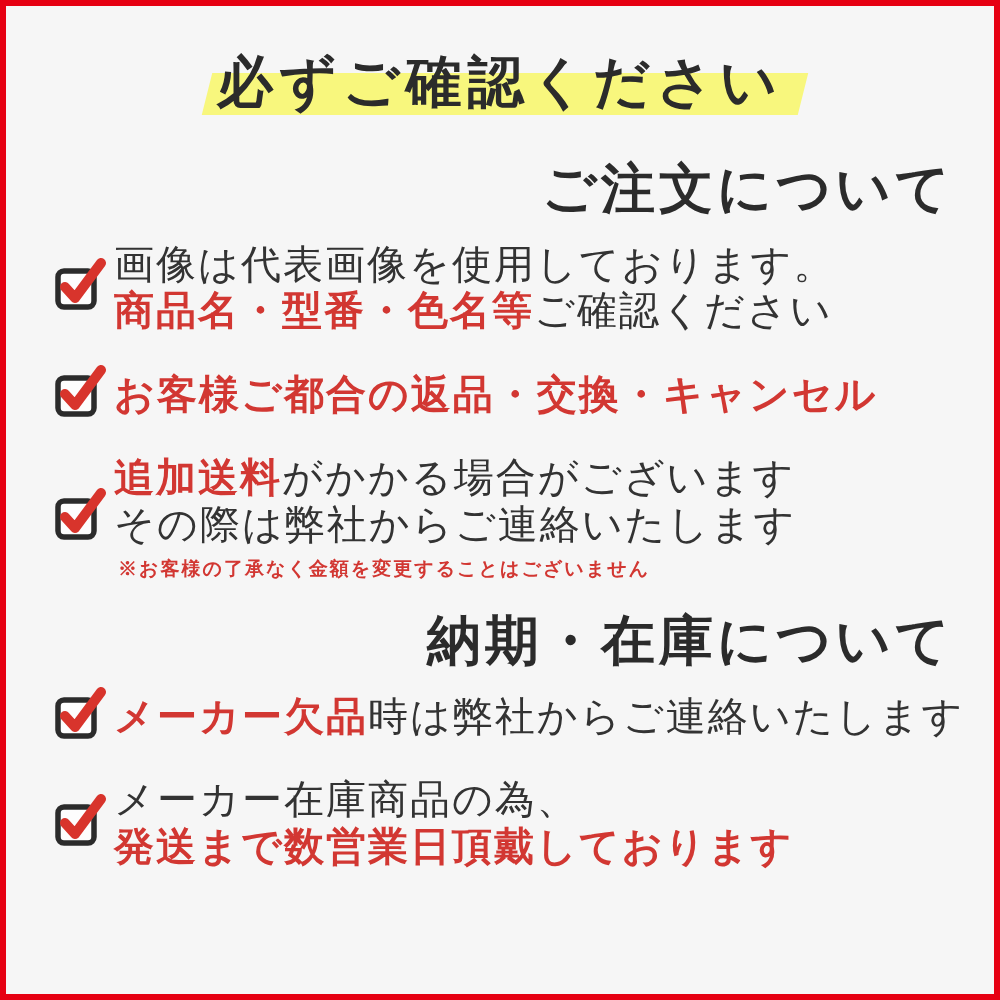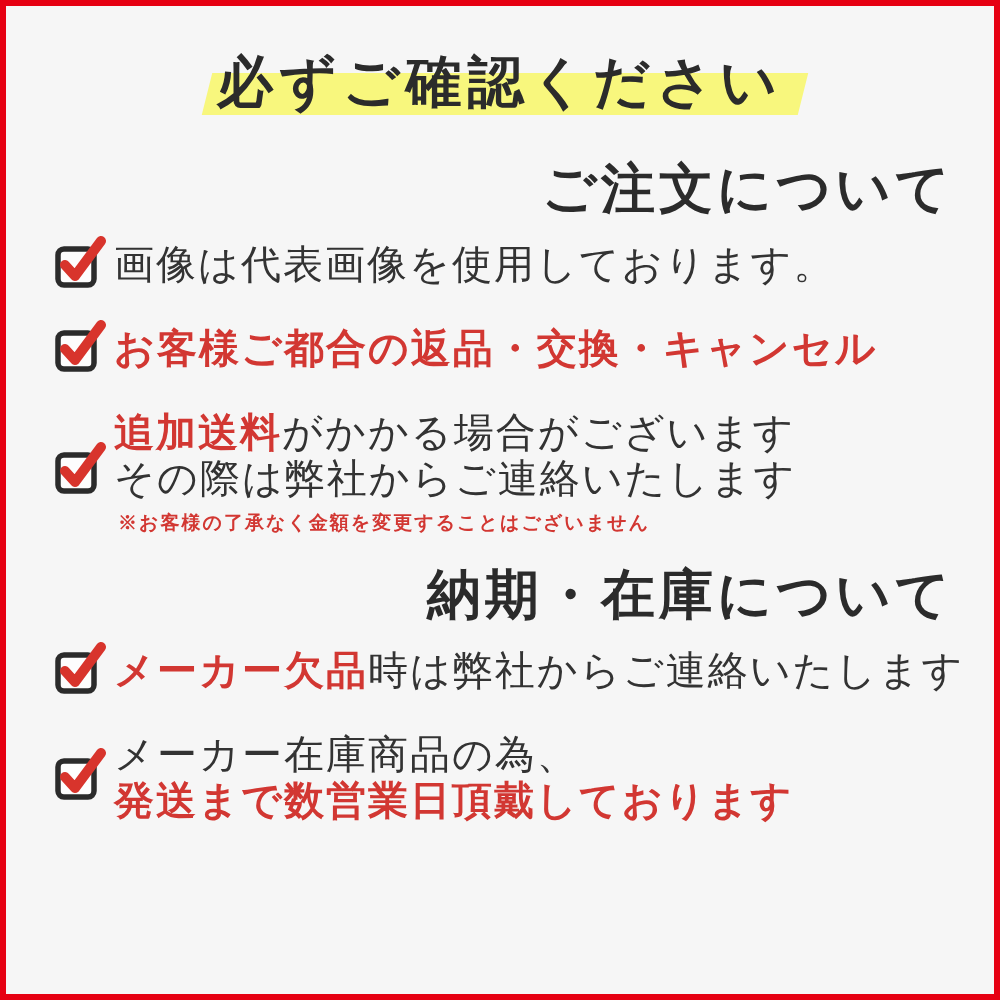--- a/index.html
+++ b/index.html
@@ -106,20 +106,21 @@
 
 <div class="content" id="sections">
     <h2 class="section-heading">ご注文について</h2>
     <div class="item">
       <svg class="checkbox" width="52" height="54" viewBox="0 0 52 54">
         <rect x="4" y="14" width="36" height="36" rx="6" fill="#fdfdfd" stroke="#2b2b2b" stroke-width="5.5"></rect>
         <path d="M11 30 L21 41 L47 6" fill="none" stroke="#d8342c" stroke-width="10" stroke-linecap="round" stroke-linejoin="round"></path>
       </svg>
       <div class="item-text">
         <div class="line"><span class="seg black">画像は代表画像を使用しております。</span></div>
+        <div class="line"><span class="seg red">商品名・型番・色名等</span><span class="seg black">ご確認ください</span></div>
       </div>
     </div>
     <div class="item">
       <svg class="checkbox" width="52" height="54" viewBox="0 0 52 54">
         <rect x="4" y="14" width="36" height="36" rx="6" fill="#fdfdfd" stroke="#2b2b2b" stroke-width="5.5"></rect>
         <path d="M11 30 L21 41 L47 6" fill="none" stroke="#d8342c" stroke-width="10" stroke-linecap="round" stroke-linejoin="round"></path>
       </svg>
       <div class="item-text">
         <div class="line"><span class="seg red">お客様ご都合の返品・交換・キャンセル</span></div>
       </div>

